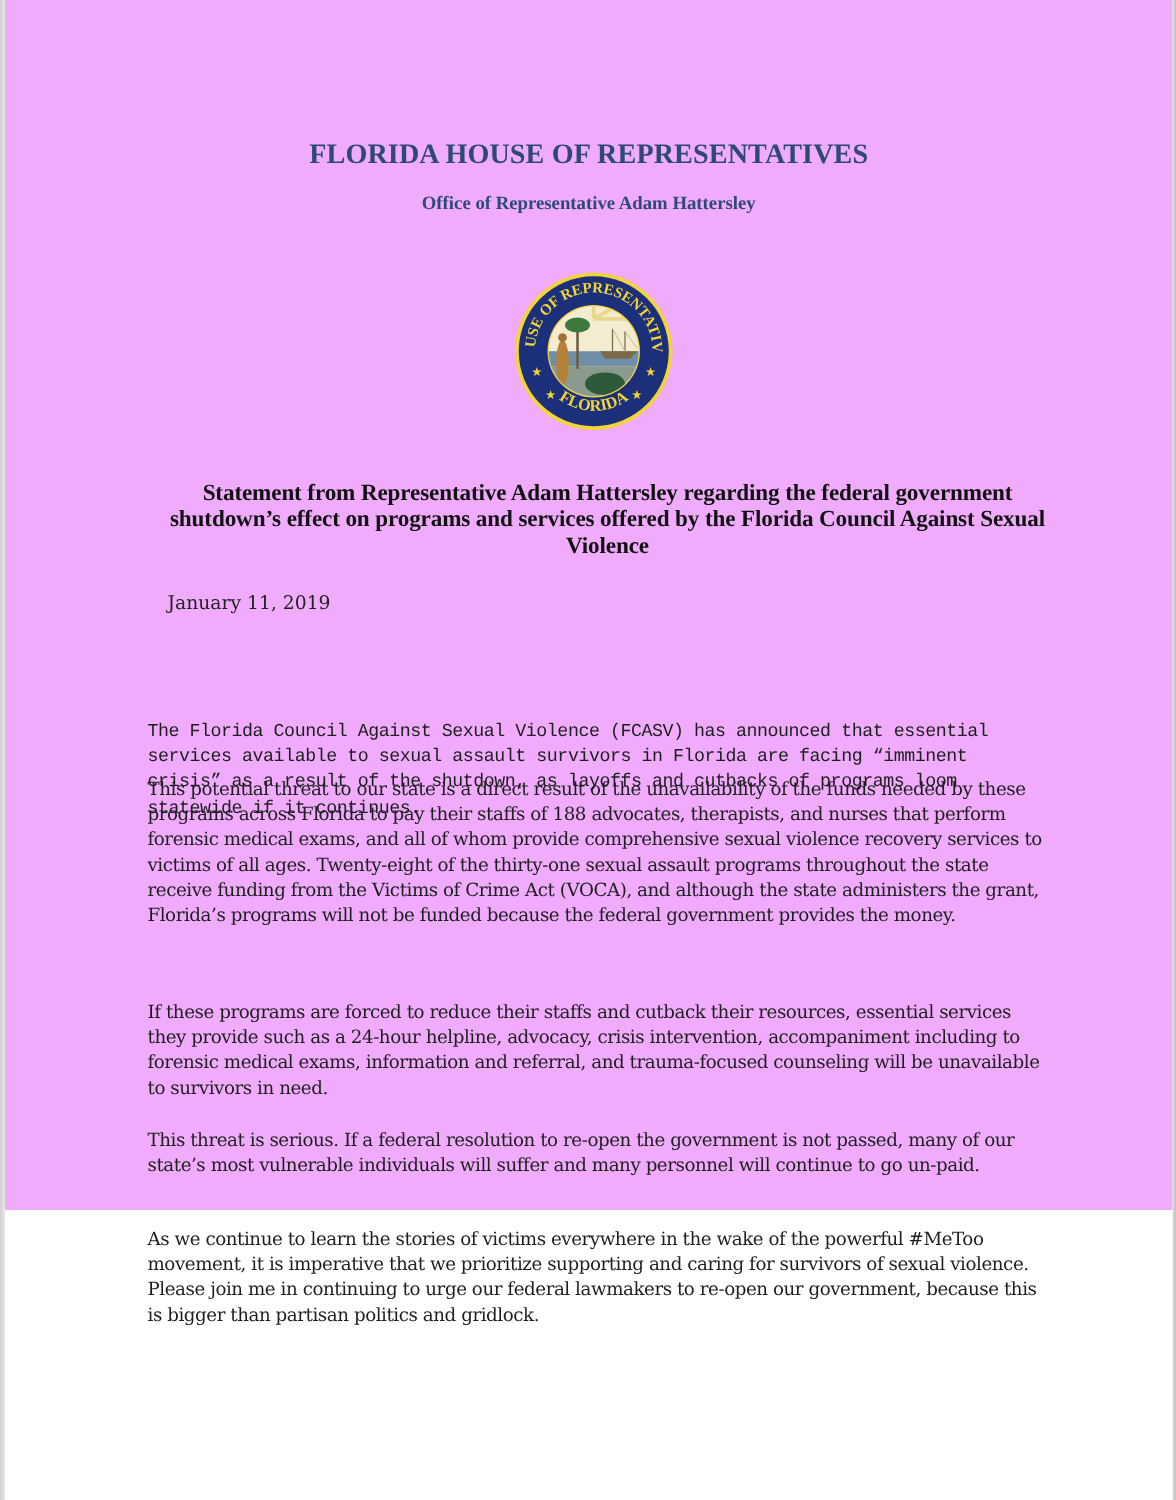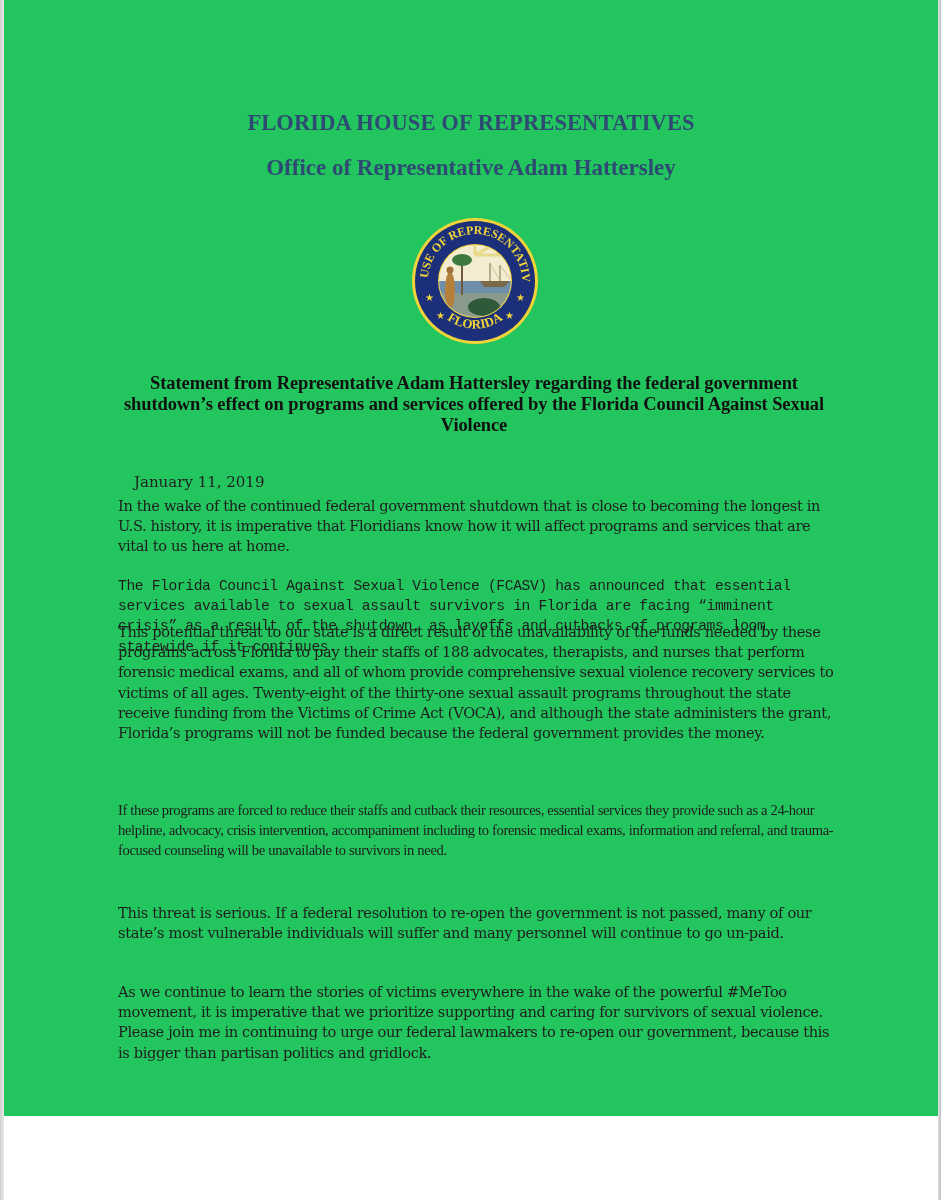--- a/index.html
+++ b/index.html
@@ -9,45 +9,45 @@
     font-family: "DejaVu Serif", "Liberation Serif", serif;
   }
   .edge-left {
     position: absolute; left: 0; top: 0; width: 4px; height: 1200px;
     background: linear-gradient(to right, #cfcfcf, #e8e8e8);
   }
   .edge-right {
     position: absolute; right: 0; top: 0; width: 3px; height: 1200px;
     background: linear-gradient(to right, #e0e0e0, #bdbdbd);
   }
-  .page { position: absolute; left: 4px; top: 0; width: 934px; height: 1116px; background: #22c55e; }
+  .page { position: absolute; left: 4px; top: 0; width: 934px; height: 968px; background: #f0abfc; }
   .heading {
     position: absolute; left: 0; width: 934px; text-align: center;
     color: #2e4a72; font-weight: bold; font-family: "Liberation Serif", serif;
     margin: 0;
   }
   .h1 { top: 110px; font-size: 22.5px; letter-spacing: 0.1px; }
-  .h2 { top: 155px; font-size: 23px; }
+  .h2 { top: 155px; font-size: 15px; }
   .seal { position: absolute; left: 396px; top: 215px; width: 150px; height: 130px; }
   .statement-title {
     position: absolute; left: 110px; top: 373px; width: 720px;
     text-align: center; font-weight: bold; font-family: "Liberation Serif", serif;
-    font-size: 18.5px; line-height: 21px; color: #111; margin: 0;
+    font-size: 18.5px; line-height: 21px; color: #111; margin: 12px;
     letter-spacing: -0.1px;
   }
   .date { position: absolute; left: 114px; top: 457px; font-size: 15px; color: #222; margin: 16px; font-family: "DejaVu Serif", serif; }
   .para {
     position: absolute; left: 114px; width: 716px; margin: 0;
     font-size: 14.6px; line-height: 20.2px; color: #1e1e1e;
     font-family: "DejaVu Serif", serif; letter-spacing: -0.35px;
   }
   .p1 { top: 496px; }
   .p2 { top: 576px; font-family: Liberation Mono, monospace; }
   .p3 { top: 622px; }
-  .p4 { top: 800px; font-family: Liberation Serif, serif; }
+  .p4 { top: 800px; }
   .p5 { top: 903px; }
   .p6 { top: 982px; }
 </style>
 </head>
 <body>
 
 <div class="edge-left"></div>
 <div class="page">
 
   <h1 class="heading h1">FLORIDA HOUSE OF REPRESENTATIVES</h1>
@@ -89,20 +89,19 @@
       <text x="116" y="86" font-size="10" fill="#f0d43a">★</text>
       <text x="36" y="104" font-size="10" fill="#f0d43a">★</text>
       <text x="105" y="104" font-size="10" fill="#f0d43a">★</text>
     </svg>
   </div>
 
   <h3 class="statement-title">Statement from Representative Adam Hattersley regarding the federal government shutdown’s effect on programs and services offered by the Florida Council Against Sexual Violence</h3>
 
   <p class="date">January 11, 2019</p>
 
-  <p class="para p1">In the wake of the continued federal government shutdown that is close to becoming the longest in U.S. history, it is imperative that Floridians know how it will affect programs and services that are vital to us here at home.</p>
   <p class="para p2">The Florida Council Against Sexual Violence (FCASV) has announced that essential services available to sexual assault survivors in Florida are facing “imminent crisis” as a result of the shutdown, as layoffs and cutbacks of programs loom statewide if it continues.</p>
   <p class="para p3">This potential threat to our state is a direct result of the unavailability of the funds needed by these programs across Florida to pay their staffs of 188 advocates, therapists, and nurses that perform forensic medical exams, and all of whom provide comprehensive sexual violence recovery services to victims of all ages. Twenty-eight of the thirty-one sexual assault programs throughout the state receive funding from the Victims of Crime Act (VOCA), and although the state administers the grant, Florida’s programs will not be funded because the federal government provides the money.</p>
   <p class="para p4">If these programs are forced to reduce their staffs and cutback their resources, essential services they provide such as a 24-hour helpline, advocacy, crisis intervention, accompaniment including to forensic medical exams, information and referral, and trauma-focused counseling will be unavailable to survivors in need.</p>
   <p class="para p5">This threat is serious. If a federal resolution to re-open the government is not passed, many of our state’s most vulnerable individuals will suffer and many personnel will continue to go un-paid.</p>
   <p class="para p6">As we continue to learn the stories of victims everywhere in the wake of the powerful #MeToo movement, it is imperative that we prioritize supporting and caring for survivors of sexual violence. Please join me in continuing to urge our federal lawmakers to re-open our government, because this is bigger than partisan politics and gridlock.</p>
 </div>
 <div class="edge-right"></div>
 
 </body></html>

